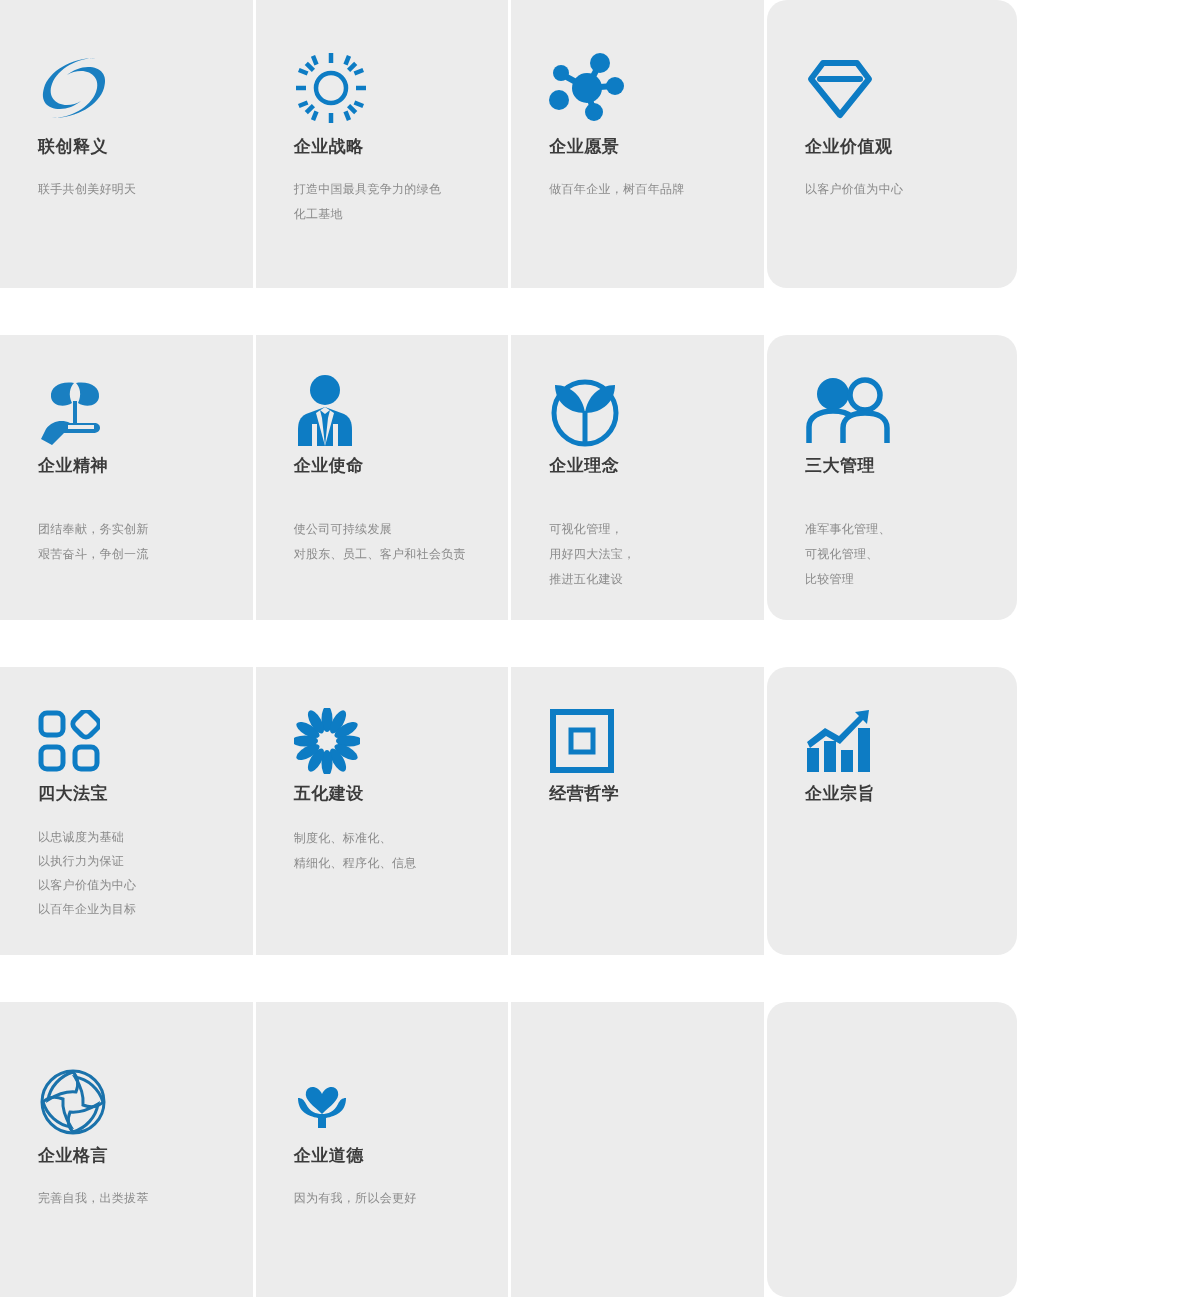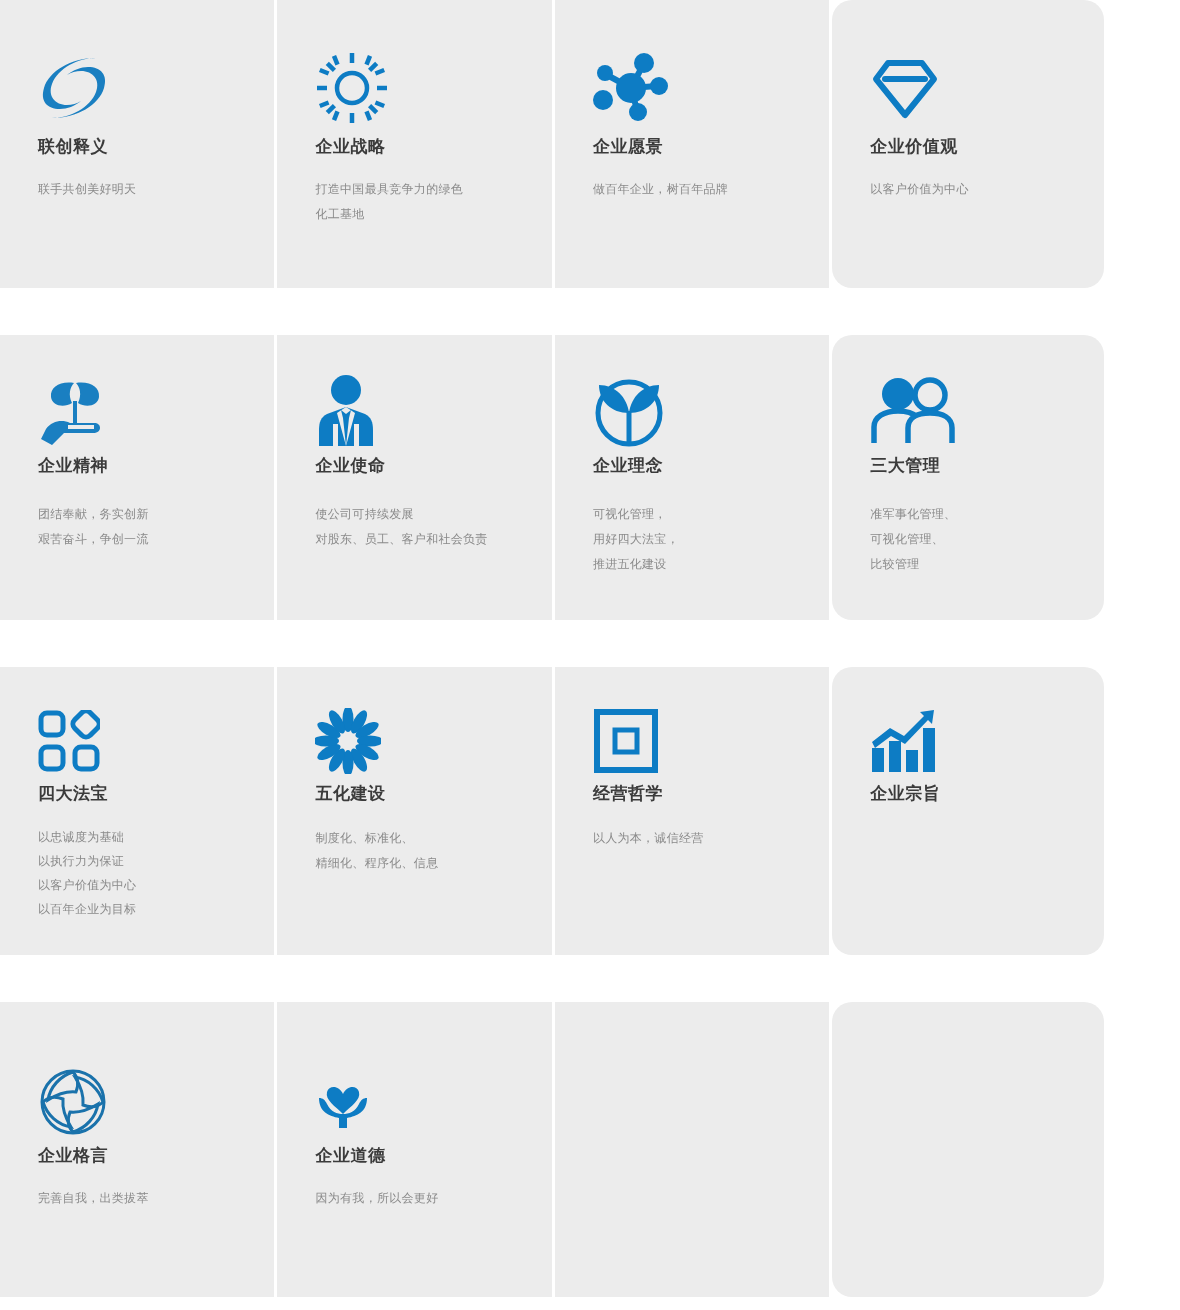--- a/index.html
+++ b/index.html
@@ -11,21 +11,21 @@
     font-family: "Liberation Sans", "DejaVu Sans", sans-serif;
     overflow: hidden;
   }
   #culture-grid {
     width: 1180px;
     height: 1310px;
     position: relative;
   }
   .grid-row {
     display: flex;
-    width: 1104px;
+    width: 1017px;
     background: #ffffff;
   }
   .row-gap { width: 1180px; background: #ffffff; }
   .card {
     background: #ececec;
     position: relative;
     padding: 0 0 0 38px;
     overflow: hidden;
   }
   .card.col1, .card.col2, .card.col3 { width: 295px; margin-right: 3px; }
@@ -56,21 +56,21 @@
   .card-desc .line { display: block; white-space: nowrap; }
   .card.empty { background: #ececec; }
 
   
   .r1 .card { height: 288px; }
   .r1 .card-icon { height: 100px; margin-top: 38px; }
   .r1 .card-title { margin-bottom: 22px; }
 
   .r2 .card { height: 285px; }
   .r2 .card-icon { height: 92px; margin-top: 30px; }
-  .r2 .card-title { margin-bottom: 28px; }
+  .r2 .card-title { margin-bottom: 43px; }
 
   .r3 .card { height: 288px; }
   .r3 .card-icon { height: 88px; margin-top: 30px; }
   .r3 .card-title { margin-bottom: 24px; }
 
   .r4 .card { height: 295px; }
   .r4 .card-icon { height: 90px; margin-top: 55px; }
   .r4 .card-title { margin-bottom: 22px; }
 
   .gap1 { height: 47px; }
@@ -320,23 +320,20 @@
     </div>
 
     <div class="card col3">
       <div class="card-icon">
         <svg width="66" height="66" viewBox="0 0 66 66">
           <rect x="4" y="4" width="58" height="58" fill="none" stroke="#0d7cc4" stroke-width="6"></rect>
           <rect x="22" y="22" width="22" height="22" fill="none" stroke="#0d7cc4" stroke-width="5"></rect>
         </svg>
       </div>
       <div class="card-title">经营哲学</div>
-      <div class="card-desc">
-        <span class="line">以人为本，诚信经营</span>
-      </div>
     </div>
 
     <div class="card col4">
       <div class="card-icon">
         <svg width="66" height="66" viewBox="0 0 66 66">
           <path d="M2 34 L20 20 L34 28 L54 8 L50 4 L64 2 L62 16 L58 12 L35 36 L21 28 L5 40 Z" fill="#0d7cc4"></path>
           <rect x="2" y="40" width="12" height="24" fill="#0d7cc4"></rect>
           <rect x="19" y="33" width="12" height="31" fill="#0d7cc4"></rect>
           <rect x="36" y="42" width="12" height="22" fill="#0d7cc4"></rect>
           <rect x="53" y="20" width="12" height="44" fill="#0d7cc4"></rect>

